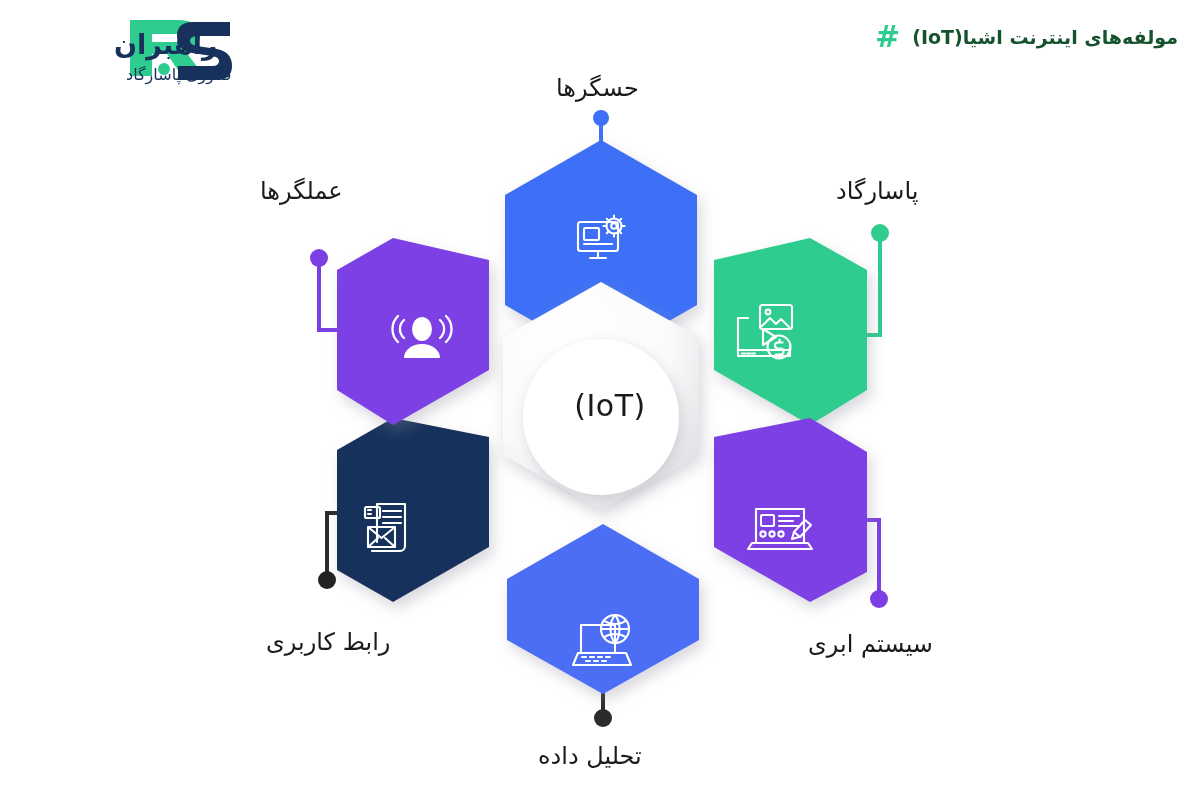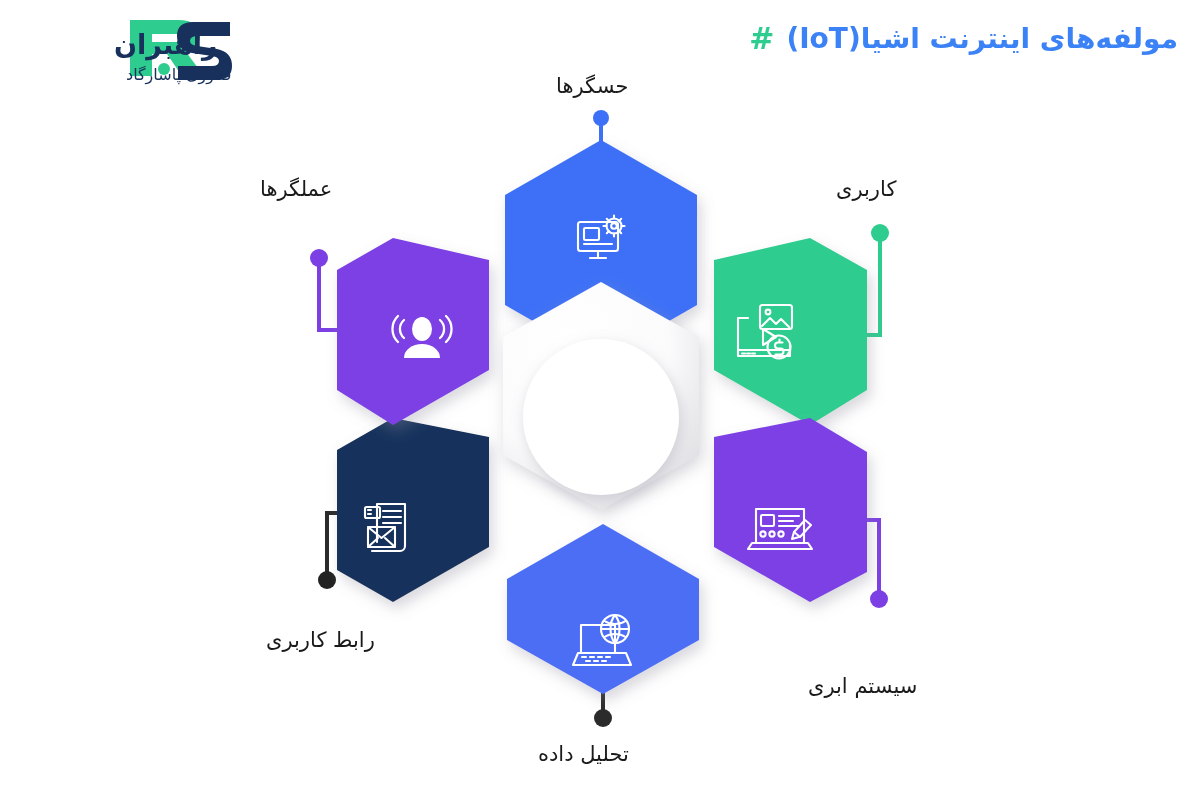--- a/index.html
+++ b/index.html
@@ -42,22 +42,22 @@
     gap: 12px;
     direction: rtl;
   }
   #page-title .hash {
     color: #2ecc8f;
     font-size: 30px;
     font-weight: bold;
     line-height: 1;
   }
   #page-title .titletext {
-    color: #3b82f6;
-    font-size: 28px;
+    color: #14532d;
+    font-size: 19px;
     font-weight: bold;
     line-height: 1.2;
     white-space: nowrap;
     direction: rtl;
   }
 
   
   #stage {
     position: absolute;
     left: 0;
@@ -67,31 +67,31 @@
   }
   #stage svg {
     position: absolute;
     left: 0; top: 0;
   }
 
   
   .node-label {
     position: absolute;
     color: #1a1a1a;
-    font-size: 21px;
+    font-size: 24px;
     line-height: 1.2;
     white-space: nowrap;
     direction: rtl;
     font-family: "DejaVu Sans", "Liberation Sans", sans-serif;
   }
 
   .lbl-sensors     { left: 556px; top: 74px; }
   .lbl-actuators   { left: 260px; top: 177px; }
   .lbl-connect     { left: 836px; top: 177px; }
-  .lbl-cloud       { left: 808px; top: 630px; margin-top: 44px; }
+  .lbl-cloud       { left: 808px; top: 630px; }
   .lbl-ui          { left: 266px; top: 628px; }
   .lbl-analytics   { left: 538px; top: 742px; text-align: right; }
 
   #center-text {
     position: absolute;
     left: 505px;
     top: 388px;
     width: 210px;
     text-align: center;
     font-size: 30px;
@@ -273,20 +273,21 @@
       <path d="M404 358 a18 14 0 0 1 36 0 z" fill="#ffffff"></path>
       <g fill="none" stroke="#ffffff" stroke-width="2.3" stroke-linecap="round">
         <path d="M404 320 a12 12 0 0 0 0 18"></path>
         <path d="M398 316 a18 18 0 0 0 0 26"></path>
         <path d="M440 320 a12 12 0 0 1 0 18"></path>
         <path d="M446 316 a18 18 0 0 1 0 26"></path>
       </g>
     </g>
   </svg>
 
+  <div id="center-text">(IoT)</div>
 
   <div class="node-label lbl-sensors">حسگرها</div>
-  <div class="node-label lbl-connect">کاربری</div>
+  <div class="node-label lbl-connect">پاسارگاد</div>
   <div class="node-label lbl-cloud">سیستم ابری</div>
   <div class="node-label lbl-analytics">تحلیل داده</div>
   <div class="node-label lbl-ui">رابط کاربری</div>
   <div class="node-label lbl-actuators">عملگرها</div>
 </div>
 
 </body></html>

